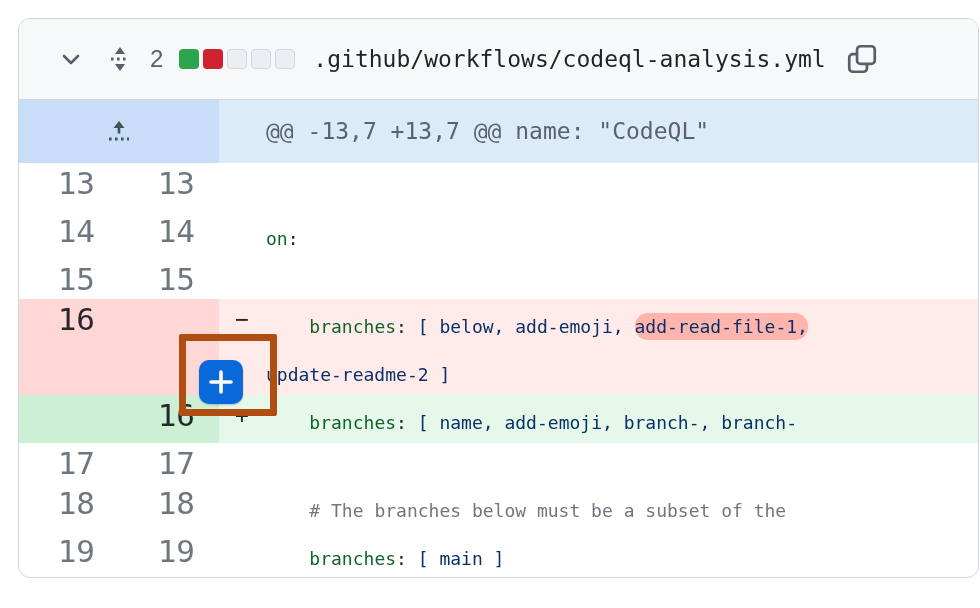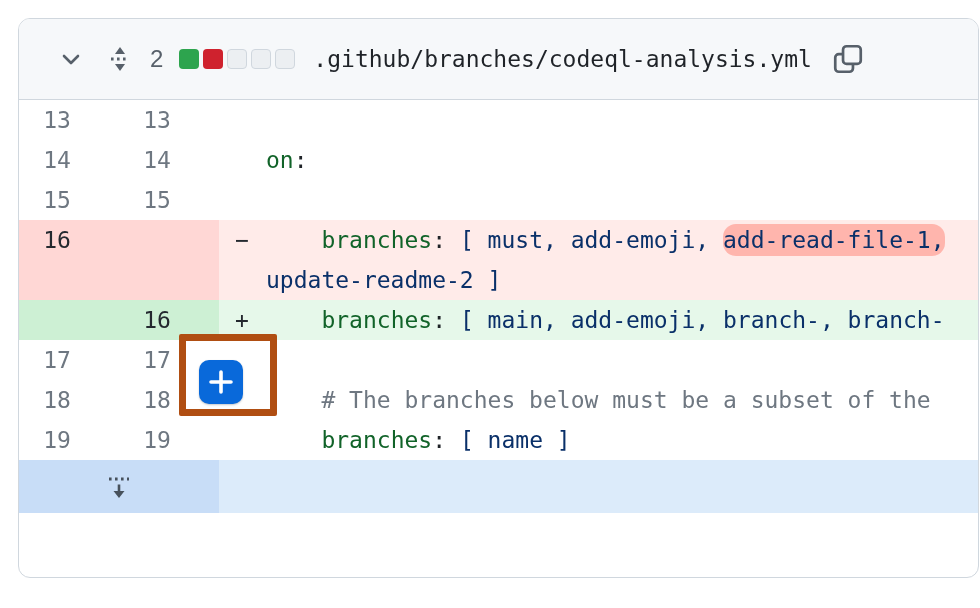--- a/index.html
+++ b/index.html
@@ -40,32 +40,32 @@
     display:flex;align-items:center;justify-content:center;
   }
   .hunk-content{
     flex:1;background:var(--hunk-bg,#dcebfa);color:#59636e;
     font-size:23px;line-height:63px;padding-left:47px;white-space:pre;overflow:hidden;
   }
   .expander-row{height:53px;}
   .exp-content{flex:1;background:var(--hunk-bg,#dcebfa);}
 
   .lnum{
-    width:100px;flex:0 0 100px;box-sizing:border-box;text-align:center;padding-right:24px;
-    font-size:23px;line-height:40px;color:#6e7781;
+    width:100px;flex:0 0 100px;box-sizing:border-box;text-align:right;padding-right:24px;
+    font-size:31px;line-height:40px;color:#6e7781;
     font-family:"DejaVu Sans Mono","Liberation Mono",monospace;cursor:pointer;
   }
   .code{flex:1;position:relative;overflow:hidden;}
   .marker{
     position:absolute;left:16px;top:0;font-size:23px;line-height:40px;color:#24292f;
     font-family:"DejaVu Sans Mono","Liberation Mono",monospace;
   }
   .ctext{
     font-family:"DejaVu Sans Mono","Liberation Mono",monospace;
-    font-size:23px;line-height:40px;min-height:40px;padding-left:47px;white-space:pre;color:#1f2328;
+    font-size:18px;line-height:40px;min-height:40px;padding-left:47px;white-space:pre;color:#1f2328;margin-top:8px;
   }
   .row.deletion .lnum{background:var(--deletion-gutter-bg,#ffd7d5);color:#24292f;}
   .row.deletion .code{background:var(--deletion-bg,#ffebe9);}
   .row.addition .lnum{background:var(--addition-gutter-bg,#cdf0d4);color:#24292f;}
   .row.addition .code{background:var(--addition-bg,#e6f8ea);}
   .tok-plain{color:#1f2328;}
   .tok-key{color:var(--syntax-key,#116329);}
   .tok-str{color:var(--syntax-string,#0a3069);}
   .tok-comment{color:var(--syntax-comment,#6e7781);}
   .hl{background:var(--deletion-word-bg,#ffb5ad);border-radius:13px;padding:3px 0;}
@@ -106,31 +106,45 @@
       </span>
     </button>
     <span class="changes-count">2</span>
     <span class="diffstat">
         <span class="sq addition"></span>
         <span class="sq deletion"></span>
         <span class="sq neutral"></span>
         <span class="sq neutral"></span>
         <span class="sq neutral"></span>
       </span>
-    <span class="filename mono">.github/branches/codeql-analysis.yml</span>
+    <span class="filename mono">.github/workflows/codeql-analysis.yml</span>
     <button class="icon-btn copy-btn">
       <span>
         <svg width="34" height="34" viewBox="0 0 24 24" fill="none">
           <rect x="3" y="8.5" width="12.5" height="12.5" rx="2.5" stroke="#57606a" stroke-width="1.9"></rect>
           <rect x="8.5" y="3" width="12.5" height="12.5" rx="2.5" fill="#f6f8fa" stroke="#57606a" stroke-width="1.9"></rect>
         </svg>
       </span>
     </button>
   </div>
 
+  <div class="hunk-row">
+    <div class="hunk-gutter">
+      <button class="icon-btn">
+        <span>
+          <svg width="30" height="26" viewBox="0 0 30 26">
+            <path d="M15 2 L20.5 9 H9.5 Z" fill="#47515c"></path>
+            <line x1="15" y1="8" x2="15" y2="14.5" stroke="#47515c" stroke-width="2.6"></line>
+            <line x1="5" y1="20" x2="25" y2="20" stroke="#47515c" stroke-width="2.8" stroke-dasharray="2.6 3.4"></line>
+          </svg>
+        </span>
+      </button>
+    </div>
+    <div class="hunk-content mono">@@ -13,7 +13,7 @@ name: "CodeQL"</div>
+  </div>
 
   <div>
       <div class="row context">
         <div class="lnum">13</div>
         <div class="lnum">13</div>
         <div class="code">
           <div class="ctext"></div>
         </div>
       </div>
       <div class="row context">
@@ -142,48 +156,48 @@
       </div>
       <div class="row context">
         <div class="lnum">15</div>
         <div class="lnum">15</div>
       </div>
       <div class="row deletion">
         <div class="lnum">16</div>
         <div class="lnum"></div>
         <div class="code">
           <span class="marker">−</span>
-          <div class="ctext"><span class="tok-plain">    </span><span class="tok-key">branches</span><span class="tok-plain">:</span><span class="tok-plain"> </span><span class="tok-str">[ must, add-emoji, </span><span class="tok-str hl">add-read-file-1,</span></div>
+          <div class="ctext"><span class="tok-plain">    </span><span class="tok-key">branches</span><span class="tok-plain">:</span><span class="tok-plain"> </span><span class="tok-str">[ below, add-emoji, </span><span class="tok-str hl">add-read-file-1,</span></div>
           <div class="ctext"><span class="tok-str">update-readme-2 ]</span></div>
         </div>
       </div>
       <div class="row addition">
         <div class="lnum"></div>
         <div class="lnum">16</div>
         <div class="code">
           <span class="marker">+</span>
-          <div class="ctext"><span class="tok-plain">    </span><span class="tok-key">branches</span><span class="tok-plain">:</span><span class="tok-plain"> </span><span class="tok-str">[ main, add-emoji, branch-, branch-</span></div>
+          <div class="ctext"><span class="tok-plain">    </span><span class="tok-key">branches</span><span class="tok-plain">:</span><span class="tok-plain"> </span><span class="tok-str">[ name, add-emoji, branch-, branch-</span></div>
         </div>
       </div>
       <div class="row context">
         <div class="lnum">17</div>
         <div class="lnum">17</div>
       </div>
       <div class="row context">
         <div class="lnum">18</div>
         <div class="lnum">18</div>
         <div class="code">
           <div class="ctext"><span class="tok-plain">    </span><span class="tok-comment"># The branches below must be a subset of the</span></div>
         </div>
       </div>
       <div class="row context">
         <div class="lnum">19</div>
         <div class="lnum">19</div>
         <div class="code">
-          <div class="ctext"><span class="tok-plain">    </span><span class="tok-key">branches</span><span class="tok-plain">:</span><span class="tok-plain"> </span><span class="tok-str">[ name ]</span></div>
+          <div class="ctext"><span class="tok-plain">    </span><span class="tok-key">branches</span><span class="tok-plain">:</span><span class="tok-plain"> </span><span class="tok-str">[ main ]</span></div>
         </div>
       </div>
     </div>
 
   <div class="expander-row">
     <div class="exp-gutter">
       <button class="icon-btn">
         <span>
           <svg width="30" height="26" viewBox="0 0 30 26">
             <line x1="5" y1="5" x2="25" y2="5" stroke="#47515c" stroke-width="2.8" stroke-dasharray="2.6 3.4"></line>

